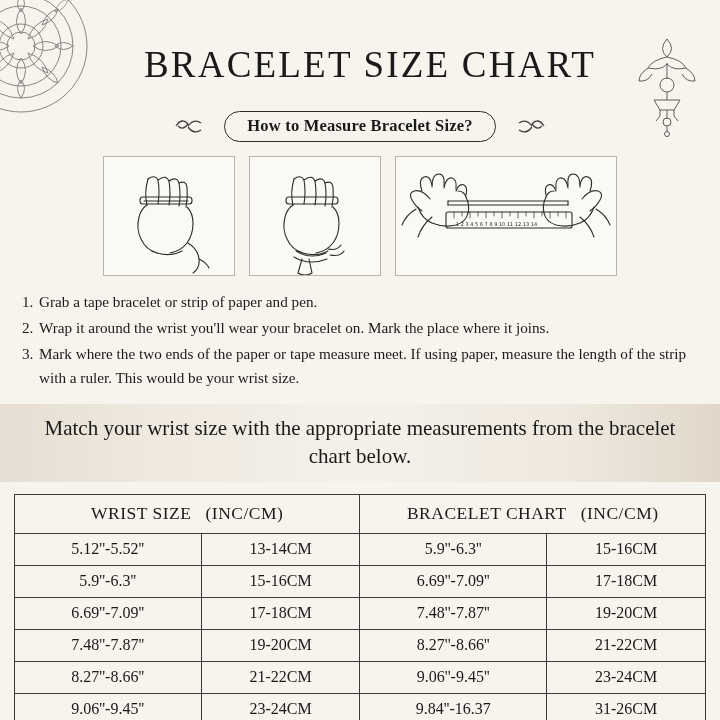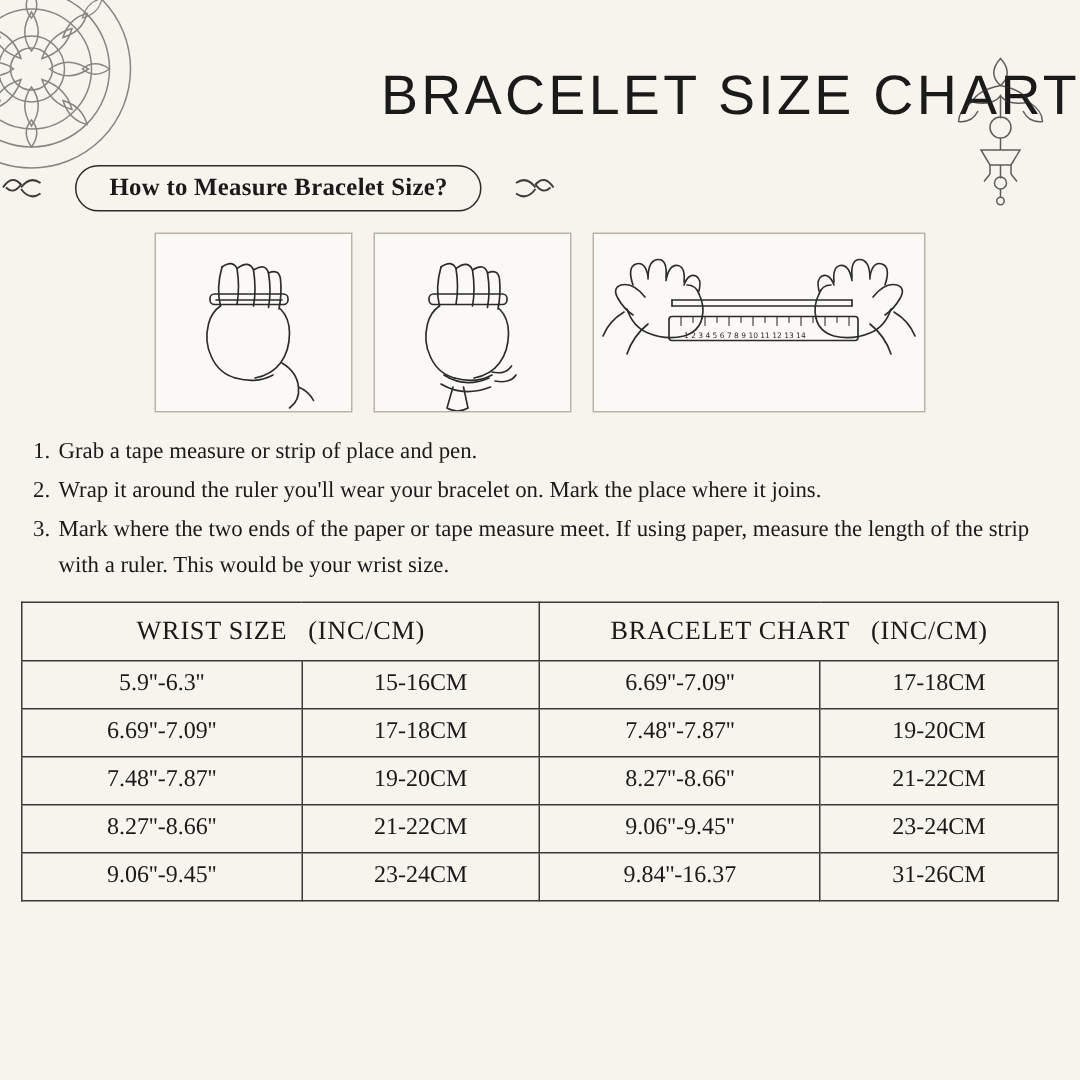--- a/index.html
+++ b/index.html
@@ -38,34 +38,34 @@
     top: 8px;
     right: 18px;
     width: 70px;
     height: 105px;
     opacity: 0.75;
     pointer-events: none;
   }
 
   
   .title {
-    text-align: right;
+    text-align: center;
     font-size: 37px;
     letter-spacing: 2.2px;
     padding-top: 18px;
     font-weight: normal;
-    font-family: Liberation Sans, sans-serif;
+    font-family: Liberation Serif, serif;
     margin-left: 20px;
   }
 
   
   .subtitle-row {
     display: flex;
     align-items: center;
-    justify-content: flex-start;
+    justify-content: center;
     margin-top: 8px;
     gap: 20px;
   }
   .pill {
     border: 1.6px solid #2b2b2b;
     border-radius: 16px;
     padding: 4px 22px 5px 22px;
     font-size: 16.5px;
     font-weight: bold;
     letter-spacing: 0.2px;
@@ -302,48 +302,55 @@
           <path d="M20 52 q-10 6 -14 16 M36 60 q-10 8 -14 20"></path>
           <path d="M200 52 q10 6 14 16 M184 60 q10 8 14 20"></path>
         </g>
       </svg>
     </div>
   </div>
 
   <div class="steps">
     <div class="step">
       <span class="step-num">1.</span>
-      <span class="step-text">Grab a tape measure or strip of place and pen.</span>
+      <span class="step-text">Grab a tape bracelet or strip of paper and pen.</span>
     </div>
     <div class="step">
       <span class="step-num">2.</span>
-      <span class="step-text">Wrap it around the ruler you'll wear your bracelet on. Mark the place where it joins.</span>
+      <span class="step-text">Wrap it around the wrist you'll wear your bracelet on. Mark the place where it joins.</span>
     </div>
     <div class="step">
       <span class="step-num">3.</span>
       <span class="step-text">Mark where the two ends of the paper or tape measure meet. If using paper, measure the length of the strip with a ruler. This would be your wrist size.</span>
     </div>
   </div>
 
+  <div class="banner">Match your wrist size with the appropriate measurements from the bracelet chart below.</div>
 
   <table class="chart">
     <colgroup>
       <col class="col-a">
         <col class="col-b">
         <col class="col-c">
         <col class="col-d">
     </colgroup>
     <thead>
       <tr>
         <th colspan="2"><span>WRIST SIZE</span><span class="sp"></span><span>(INC/CM)</span></th>
         <th colspan="2"><span>BRACELET CHART</span><span class="sp"></span><span>(INC/CM)</span></th>
       </tr>
     </thead>
     <tbody>
       <tr>
+        <td>5.12''-5.52''</td>
+        <td>13-14CM</td>
+        <td>5.9''-6.3''</td>
+        <td>15-16CM</td>
+      </tr>
+      <tr>
         <td>5.9''-6.3''</td>
         <td>15-16CM</td>
         <td>6.69''-7.09''</td>
         <td>17-18CM</td>
       </tr>
       <tr>
         <td>6.69''-7.09''</td>
         <td>17-18CM</td>
         <td>7.48''-7.87''</td>
         <td>19-20CM</td>

